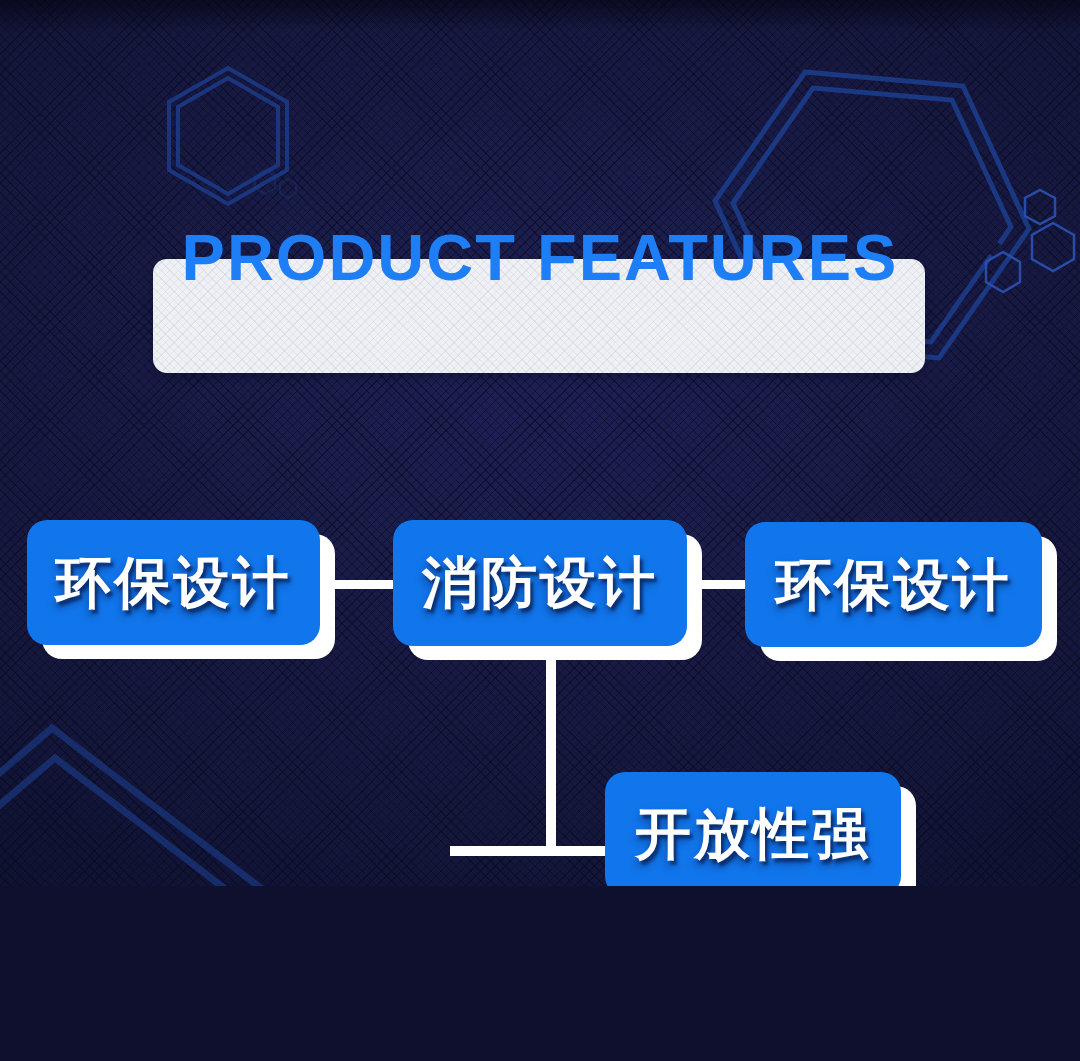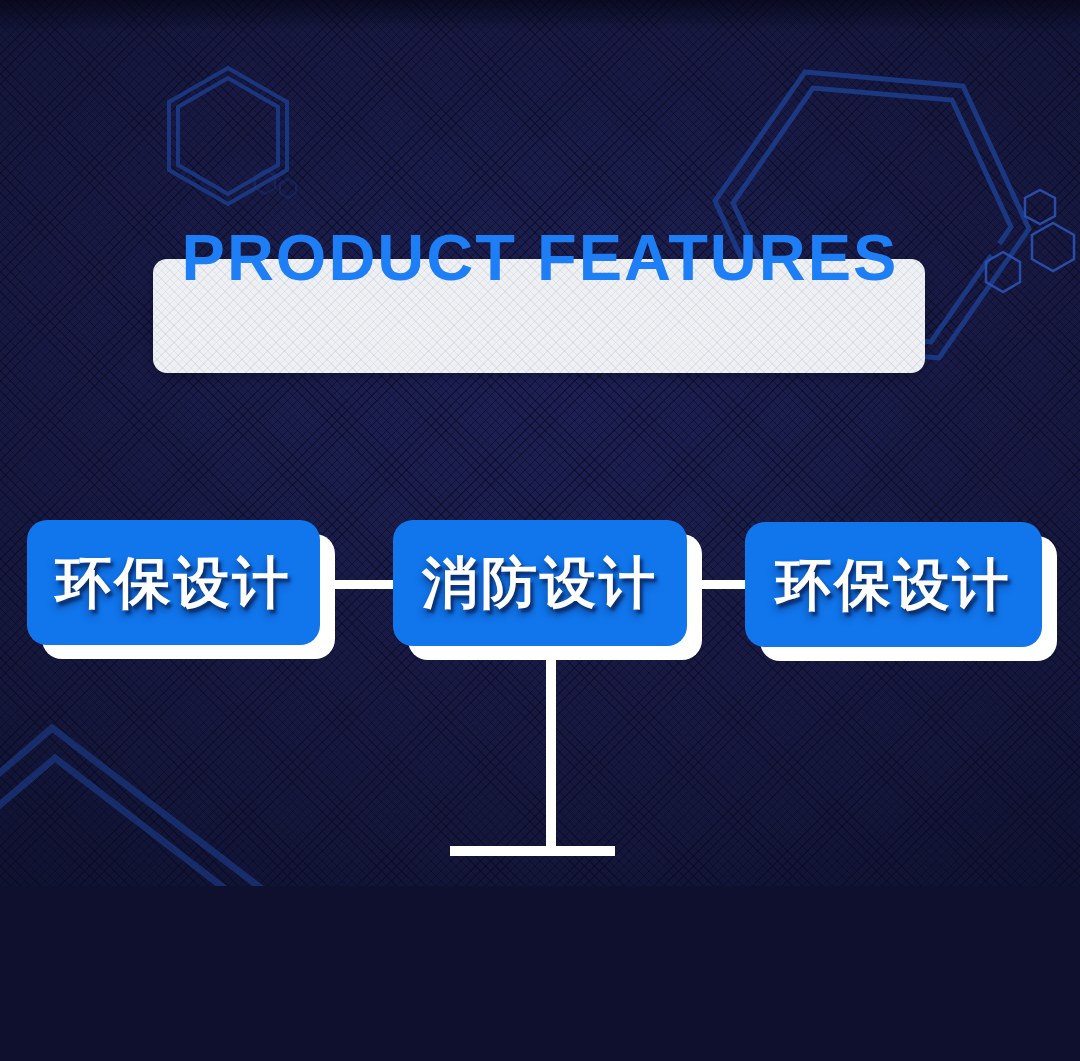--- a/index.html
+++ b/index.html
@@ -109,14 +109,17 @@
 
   <div class="feature" id="b1">
     <span class="label">环保设计</span>
   </div>
   <div class="feature" id="b2">
     <span class="label">消防设计</span>
   </div>
   <div class="feature" id="b3">
     <span class="label">环保设计</span>
   </div>
+  <div class="feature" id="b5">
+    <span class="label">开放性强</span>
+  </div>
 
 </div>
 
 </body></html>

